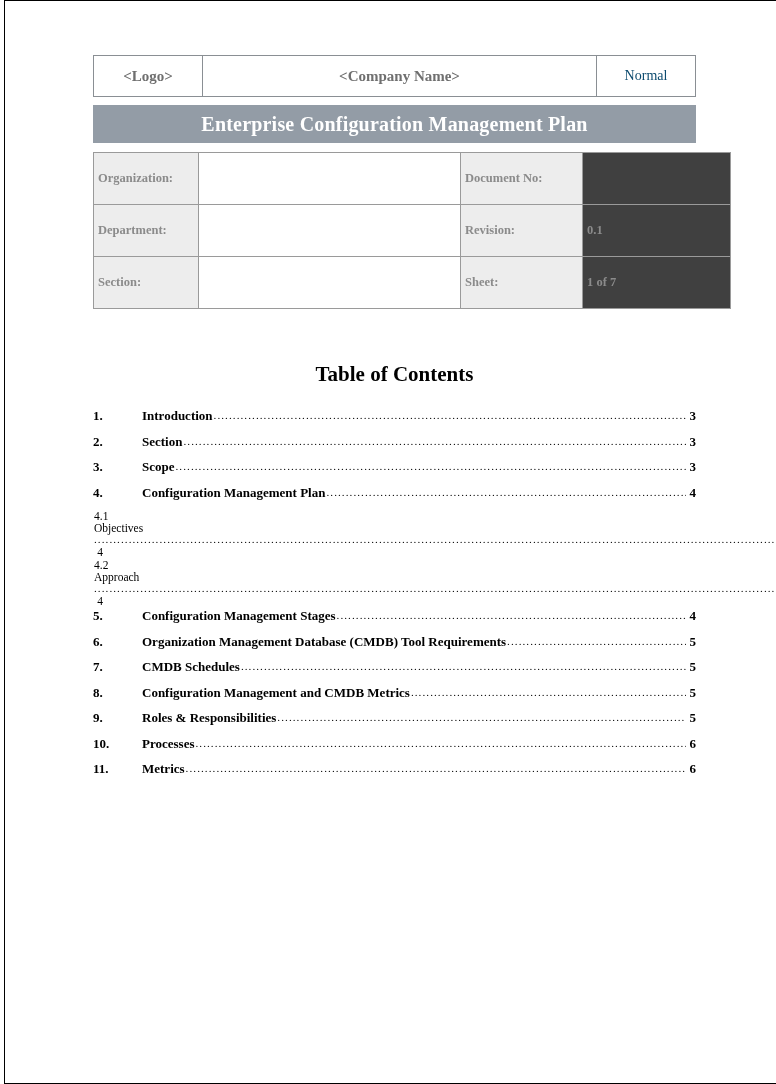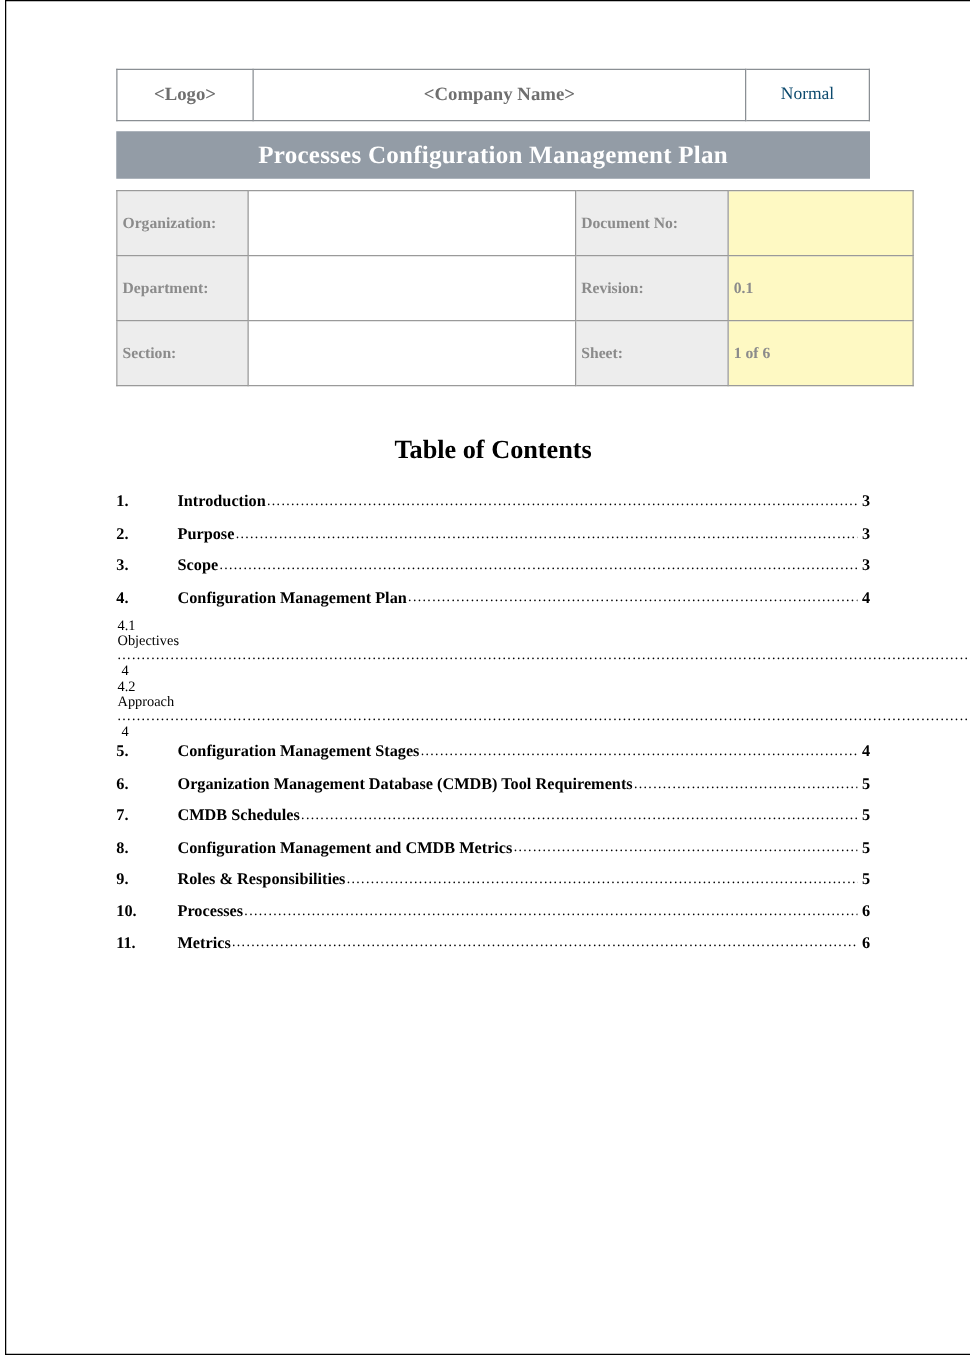--- a/index.html
+++ b/index.html
@@ -99,25 +99,25 @@
     color: #8b8b8b;
     vertical-align: middle;
     line-height: 1;
   }
   .meta-label {
     background: #ededed;
   }
   .meta-l1 { width: 96px; }
   .meta-v1 { width: 253px; background: #ffffff; }
   .meta-l2 { width: 113px; }
-  .meta-v2 { width: 139px; background: #fef9c3; }
+  .meta-v2 { width: 139px; background: #404040; }
 
   
   .toc-heading {
-    margin-top: 38px;
+    margin-top: 53px;
     text-align: center;
     font-size: 21px;
     font-weight: bold;
     color: #000000;
   }
 
   .toc-list {
     margin-top: 21px;
     width: 603px;
   }
@@ -178,58 +178,58 @@
       <tbody>
         <tr>
           <td class="cell-logo">&lt;Logo&gt;</td>
           <td class="cell-company">&lt;Company Name&gt;</td>
           <td class="cell-normal">Normal</td>
         </tr>
       </tbody>
     </table>
 
     <div class="title-banner">
-      <span>Processes Configuration Management Plan</span>
+      <span>Enterprise Configuration Management Plan</span>
     </div>
 
     <table class="meta-table">
       <tbody>
         <tr>
           <td class="meta-label meta-l1">Organization:</td>
           <td class="meta-v1"></td>
           <td class="meta-label meta-l2">Document No:</td>
           <td class="meta-v2"></td>
         </tr>
         <tr>
           <td class="meta-label meta-l1">Department:</td>
           <td class="meta-v1"></td>
           <td class="meta-label meta-l2">Revision:</td>
           <td class="meta-v2">0.1</td>
         </tr>
         <tr>
           <td class="meta-label meta-l1">Section:</td>
           <td class="meta-v1"></td>
           <td class="meta-label meta-l2">Sheet:</td>
-          <td class="meta-v2">1 of 6</td>
+          <td class="meta-v2">1 of 7</td>
         </tr>
       </tbody>
     </table>
 
     <div class="toc-heading">Table of Contents</div>
 
     <div class="toc-list" id="toc-list">
         <div class="toc-row level1">
           <span class="toc-num">1.</span>
           <span class="toc-label">Introduction</span>
           <span class="toc-dots">.......................................................................................................................................................................................................</span>
           <span class="toc-page">3</span>
         </div>
         <div class="toc-row level1">
           <span class="toc-num">2.</span>
-          <span class="toc-label">Purpose</span>
+          <span class="toc-label">Section</span>
           <span class="toc-dots">.......................................................................................................................................................................................................</span>
           <span class="toc-page">3</span>
         </div>
         <div class="toc-row level1">
           <span class="toc-num">3.</span>
           <span class="toc-label">Scope </span>
           <span class="toc-dots">.......................................................................................................................................................................................................</span>
           <span class="toc-page">3</span>
         </div>
         <div class="toc-row level1">

